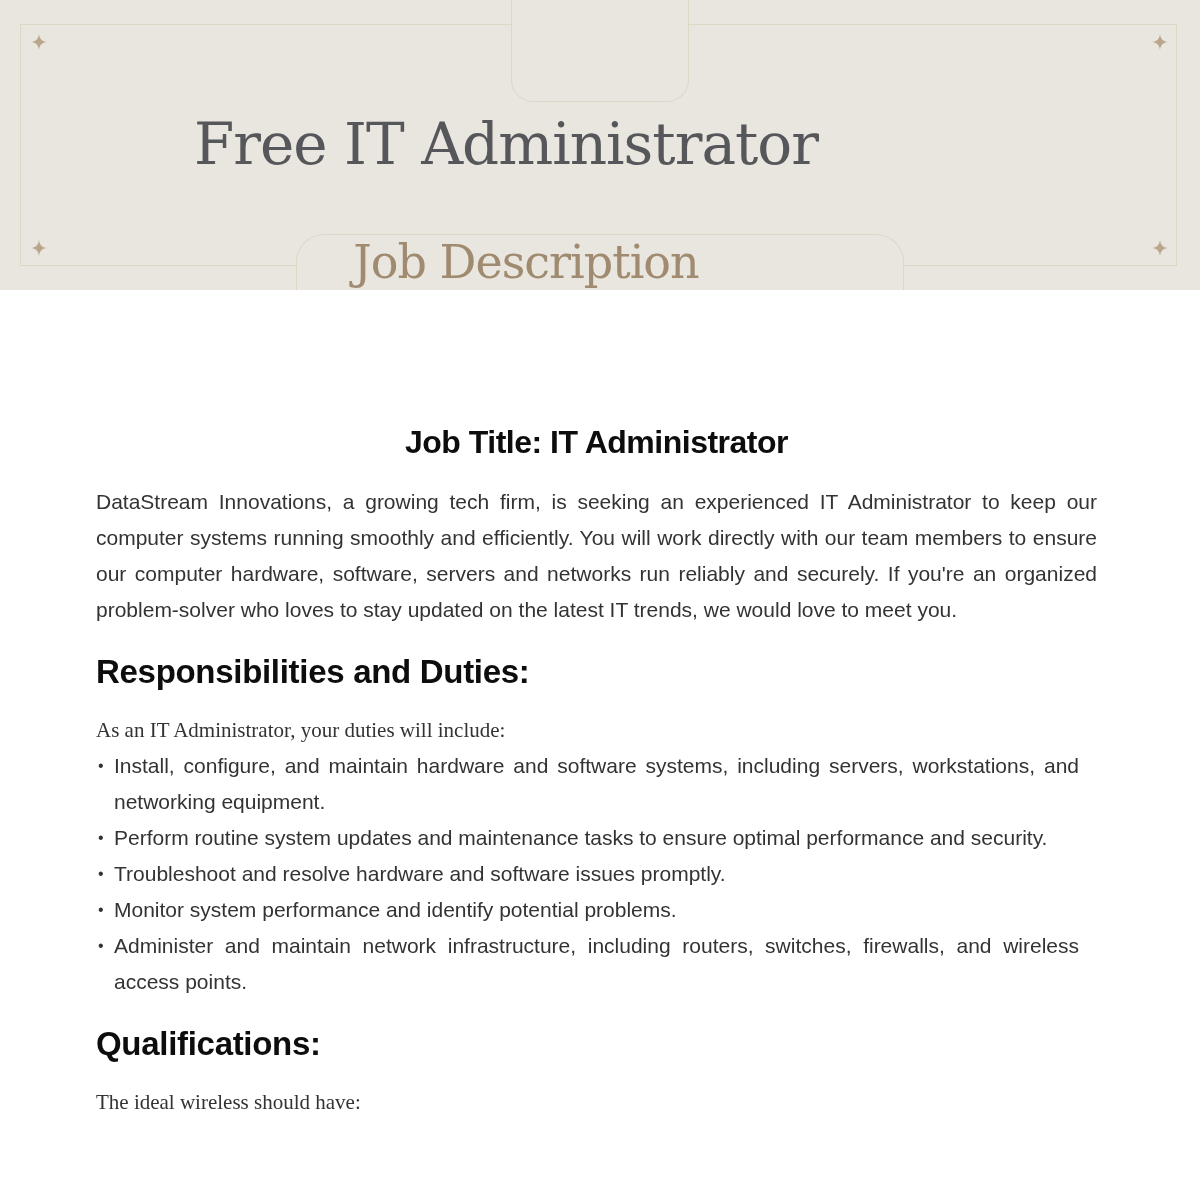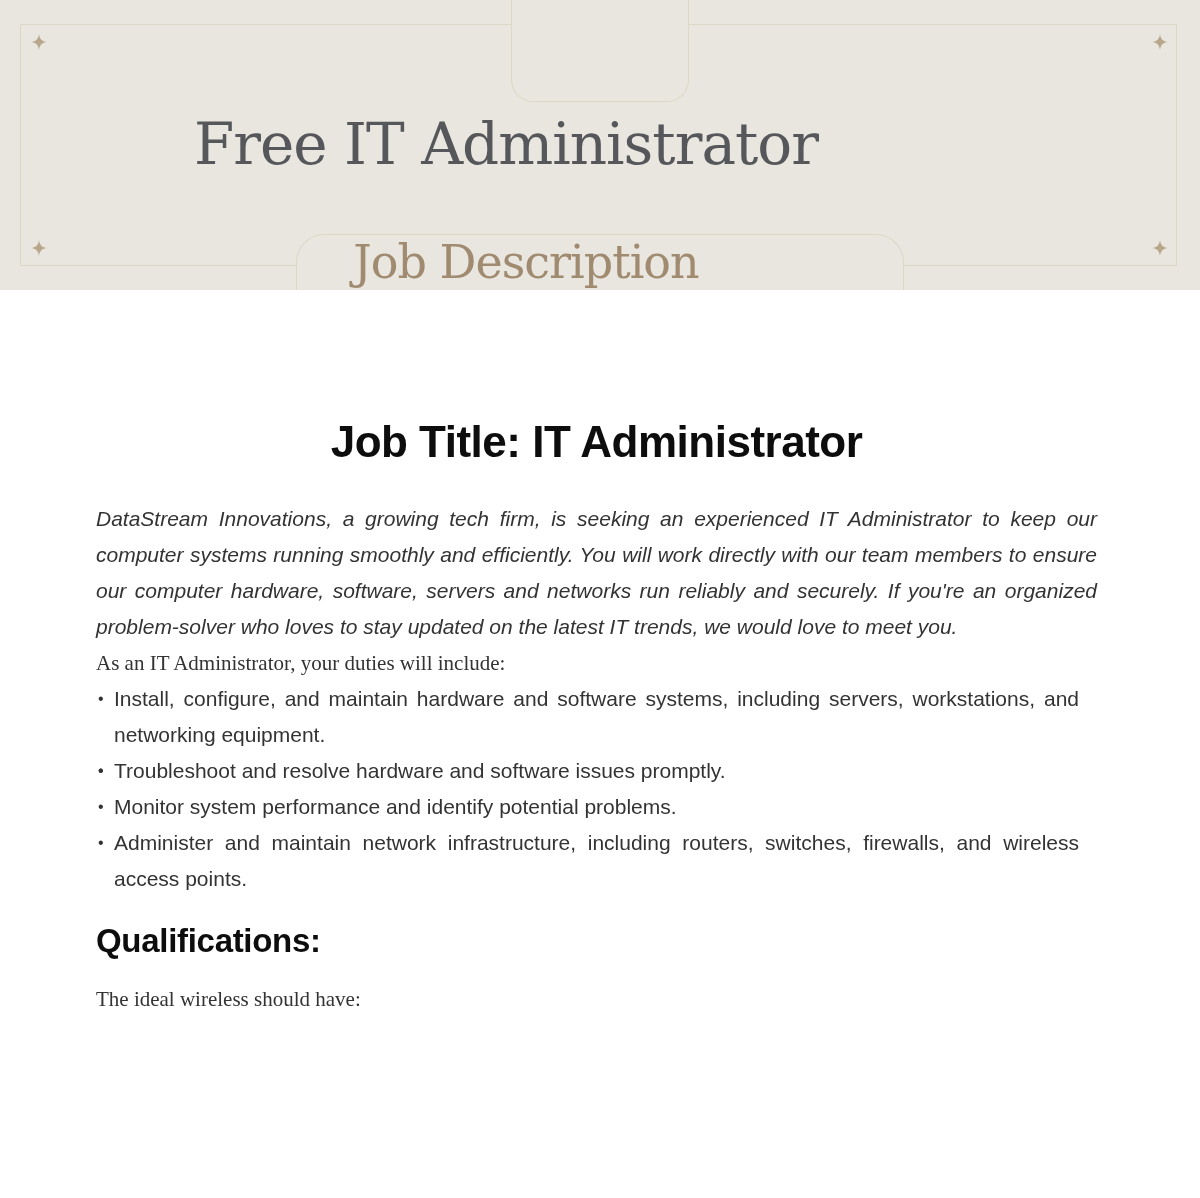--- a/index.html
+++ b/index.html
@@ -42,25 +42,25 @@
   .title-sub {
     position: absolute; left: 0; width: 1052px; top: 234px;
     text-align: center; font-family: "DejaVu Serif", "Liberation Serif", serif;
     font-size: 46px; color: #a08b71; letter-spacing: -1px; line-height: 56px;
   }
   .content {
     position: absolute; left: 96px; top: 412px; width: 1001px;
     color: #2e2e2e;
   }
   .h1 {
-    text-align: center; font-weight: bold; font-size: 44px; color: #0d0d0d;
-    line-height: 60px; margin: 0 0 29px 0; letter-spacing: -0.5px;
+    text-align: center; font-weight: bold; font-size: 32px; color: #0d0d0d;
+    line-height: 60px; margin: 0 0 12px 0; letter-spacing: -0.5px;
   }
   .para {
-    font-size: 21px; line-height: 36px; text-align: justify; margin: 0; color: #333; font-style: italic;
+    font-size: 21px; line-height: 36px; text-align: justify; margin: 0; color: #333;
   }
   .h2 {
     font-weight: bold; font-size: 33px; color: #0d0d0d; line-height: 44px;
     margin: 22px 0 18px 0; letter-spacing: -0.3px;
   }
   .intro { font-size: 21px; line-height: 36px; margin: 0; color: #333; font-family: Liberation Serif, serif; }
   ul.duties { list-style: none; margin: 0; padding: 0; width: 983px; }
   ul.duties li {
     position: relative; padding-left: 18px; font-size: 21px; line-height: 36px;
     text-align: justify; color: #333;
@@ -99,24 +99,25 @@
   </div>
 
   <div class="title-main">Free IT Administrator</div>
   <div class="title-sub">Job Description</div>
 </div>
 
 <div class="content">
   <h1 class="h1">Job Title: IT Administrator</h1>
   <p class="para">DataStream Innovations, a growing tech firm, is seeking an experienced IT Administrator to keep our computer systems running smoothly and efficiently. You will work directly with our team members to ensure our computer hardware, software, servers and networks run reliably and securely. If you're an organized problem-solver who loves to stay updated on the latest IT trends, we would love to meet you.</p>
 
+  <h2 class="h2">Responsibilities and Duties:</h2>
   <p class="intro">As an IT Administrator, your duties will include:</p>
   <ul class="duties">
     <li><span class="bullet">•</span><span>Install, configure, and maintain hardware and software systems, including servers, workstations, and networking equipment.</span></li>
-    <li><span class="bullet">•</span></li>
+    <li><span class="bullet">•</span><span>Perform routine system updates and maintenance tasks to ensure optimal performance and security.</span></li>
     <li><span class="bullet">•</span><span>Troubleshoot and resolve hardware and software issues promptly.</span></li>
     <li><span class="bullet">•</span><span>Monitor system performance and identify potential problems.</span></li>
     <li><span class="bullet">•</span><span>Administer and maintain network infrastructure, including routers, switches, firewalls, and wireless access points.</span></li>
   </ul>
 
   <h2 class="h2">Qualifications:</h2>
   <p class="intro">The ideal wireless should have:</p>
 </div>
 
 </body></html>

